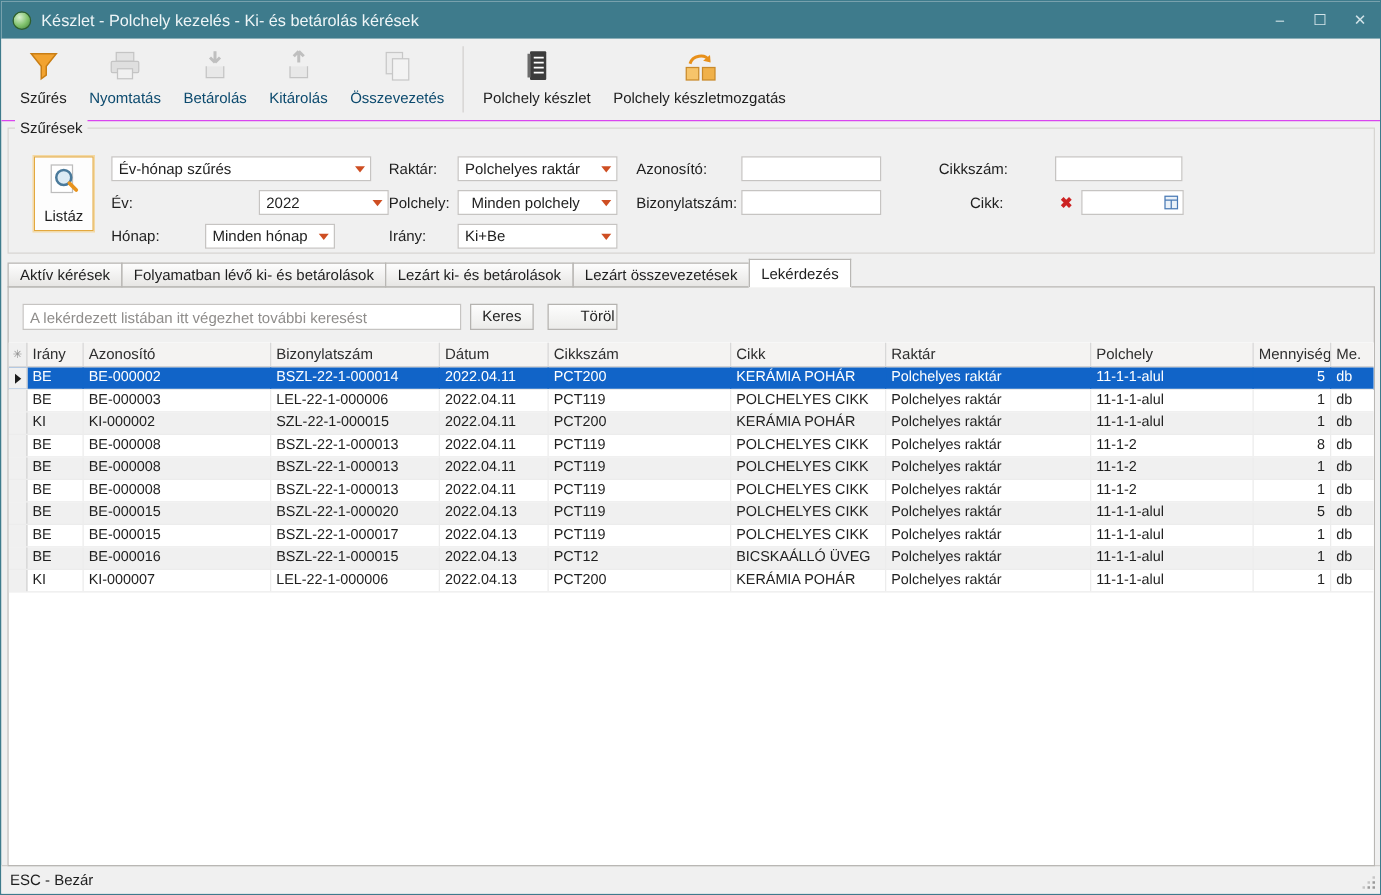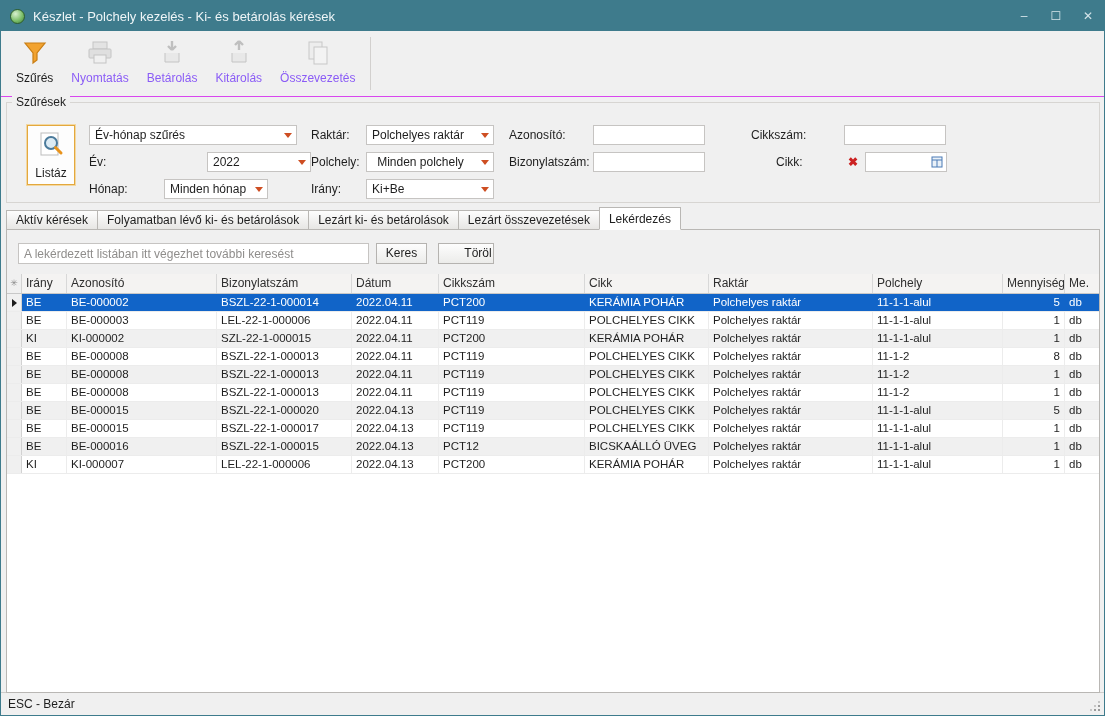--- a/index.html
+++ b/index.html
@@ -12,21 +12,21 @@
               background:radial-gradient(circle at 35% 30%, #d8f0d0, #7ec06a 55%, #3f7d3a); border:1px solid #2f5f2c; }
   .title-text { color:#eef5f7; font-size:13px; flex:1 1 auto; white-space:nowrap; overflow:hidden; }
   .win-btns { display:flex; height:100%; }
   .win-btn { width:32px; height:100%; display:flex; align-items:center; justify-content:center; color:#d3e4e9; font-size:12px; cursor:default; }
 
   
   .toolbar { position:absolute; top:30px; left:0; width:100%; height:66px; background:#f0f0f0; border-bottom:1px solid #d946ef; display:flex; align-items:stretch; padding:2px 4px 0 6px; }
   .tbtn { display:flex; flex-direction:column; align-items:center; justify-content:flex-start; padding:4px 9px 2px 9px; min-width:48px; }
   .ticon { width:32px; height:32px; display:flex; align-items:center; justify-content:center; }
   .tlabel { font-size:12px; color:#1e1e1e; margin-top:2px; white-space:nowrap; }
-  .tbtn.disabled .tlabel { color:#8b5cf6; }
+  .tbtn.disabled .tlabel { color:#0c4a6e; }
   .tbtn.disabled .ticon { opacity:.5; filter:grayscale(1); }
   .tsep { width:1px; background:#d2d0ce; margin:4px 6px 6px 6px; }
 
   
   .groupbox { position:absolute; left:5px; top:101px; width:1094px; height:101px; border:1px solid #d7d5d2; }
   .group-label { position:absolute; top:-8px; left:5px; background:#f0f0f0; padding:0 4px; font-size:12px; color:#1e1e1e; }
   .listaz-btn { position:absolute; left:20px; top:22px; width:48px; height:60px; background:#fdfdfd; border:1px solid #e3a83e; outline:1px solid #f3d8a2; display:flex; flex-direction:column; align-items:center; justify-content:center; gap:3px; cursor:default; }
   .listaz-label { font-size:12px; color:#1e1e1e; }
   .flabel { position:absolute; height:20px; line-height:20px; font-size:12px; color:#1e1e1e; white-space:nowrap; }
   .combo { position:absolute; height:20px; background:#fff; border:1px solid #c6c4c2; font-size:12px; line-height:18px; padding:0 24px 0 5px; color:#1e1e1e; white-space:nowrap; overflow:hidden; }
@@ -125,20 +125,44 @@
     <div class="tbtn disabled">
       <span class="ticon">
         <svg width="30" height="30" viewBox="0 0 30 30">
             <rect x="6" y="4" width="13" height="17" fill="#ececec" stroke="#a0a0a0"></rect>
             <rect x="11" y="9" width="13" height="17" fill="#f6f6f6" stroke="#a0a0a0"></rect>
           </svg>
       </span>
       <span class="tlabel">Összevezetés</span>
     </div>
     <div class="tsep"></div>
+    <div class="tbtn">
+      <span class="ticon">
+        <svg width="30" height="30" viewBox="0 0 30 30">
+            <rect x="9" y="3" width="13" height="23" rx="1" fill="#3c3c3c"></rect>
+            <rect x="7" y="5" width="2.5" height="19" fill="#6b6b6b"></rect>
+            <line x1="12" y1="8" x2="20" y2="8" stroke="#fff" stroke-width="1.4"></line>
+            <line x1="12" y1="12" x2="20" y2="12" stroke="#fff" stroke-width="1.4"></line>
+            <line x1="12" y1="16" x2="20" y2="16" stroke="#fff" stroke-width="1.4"></line>
+            <line x1="12" y1="20" x2="20" y2="20" stroke="#fff" stroke-width="1.4"></line>
+          </svg>
+      </span>
+      <span class="tlabel">Polchely készlet</span>
+    </div>
+    <div class="tbtn">
+      <span class="ticon">
+        <svg width="30" height="30" viewBox="0 0 30 30">
+            <path d="M7 13 C9 6 19 5 22 10" stroke="#e8901a" stroke-width="2.4" fill="none"></path>
+            <path d="M23 6 l0.5 6 l-6 -1.5 z" fill="#e8901a"></path>
+            <rect x="4" y="16" width="10" height="10" fill="#f6c46a" stroke="#c98a2a"></rect>
+            <rect x="17" y="16" width="10" height="10" fill="#f0b14a" stroke="#c98a2a"></rect>
+          </svg>
+      </span>
+      <span class="tlabel">Polchely készletmozgatás</span>
+    </div>
   </div>
 
   <div class="groupbox">
     <span class="group-label">Szűrések</span>
 
     <div class="listaz-btn">
       <span>
         <svg width="28" height="28" viewBox="0 0 28 28">
             <rect x="4" y="2" width="17" height="22" fill="#fff" stroke="#bdbdbd"></rect>
             <circle cx="14" cy="12" r="6" fill="#dcebf4" stroke="#4a7a9b" stroke-width="2"></circle>

